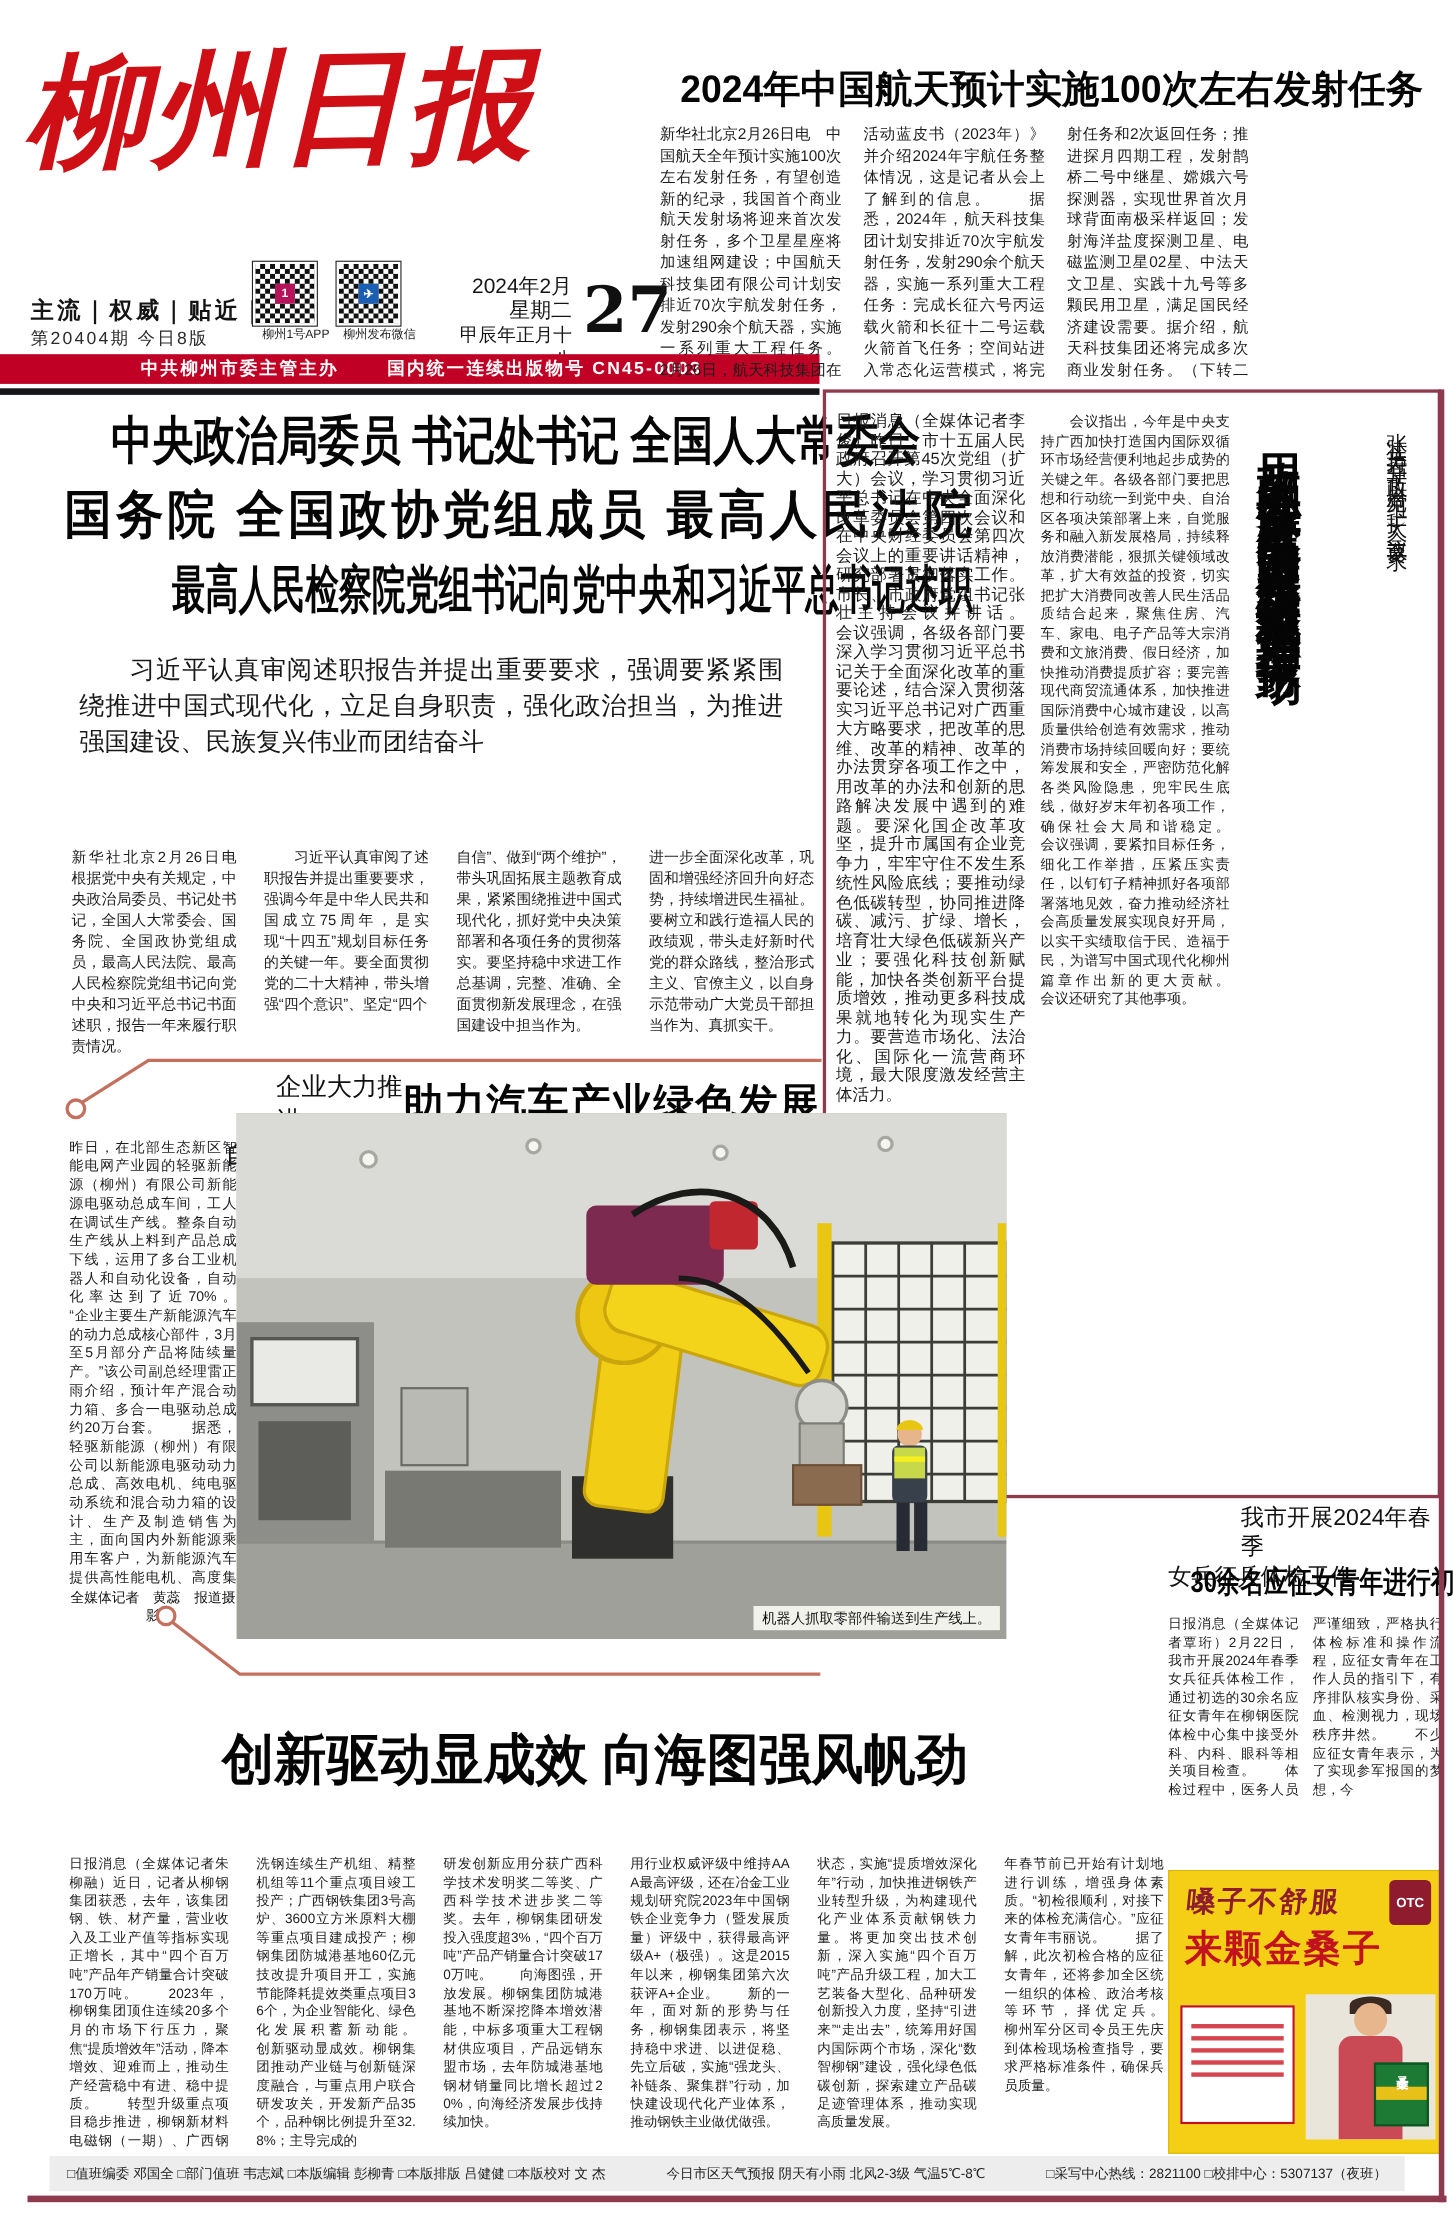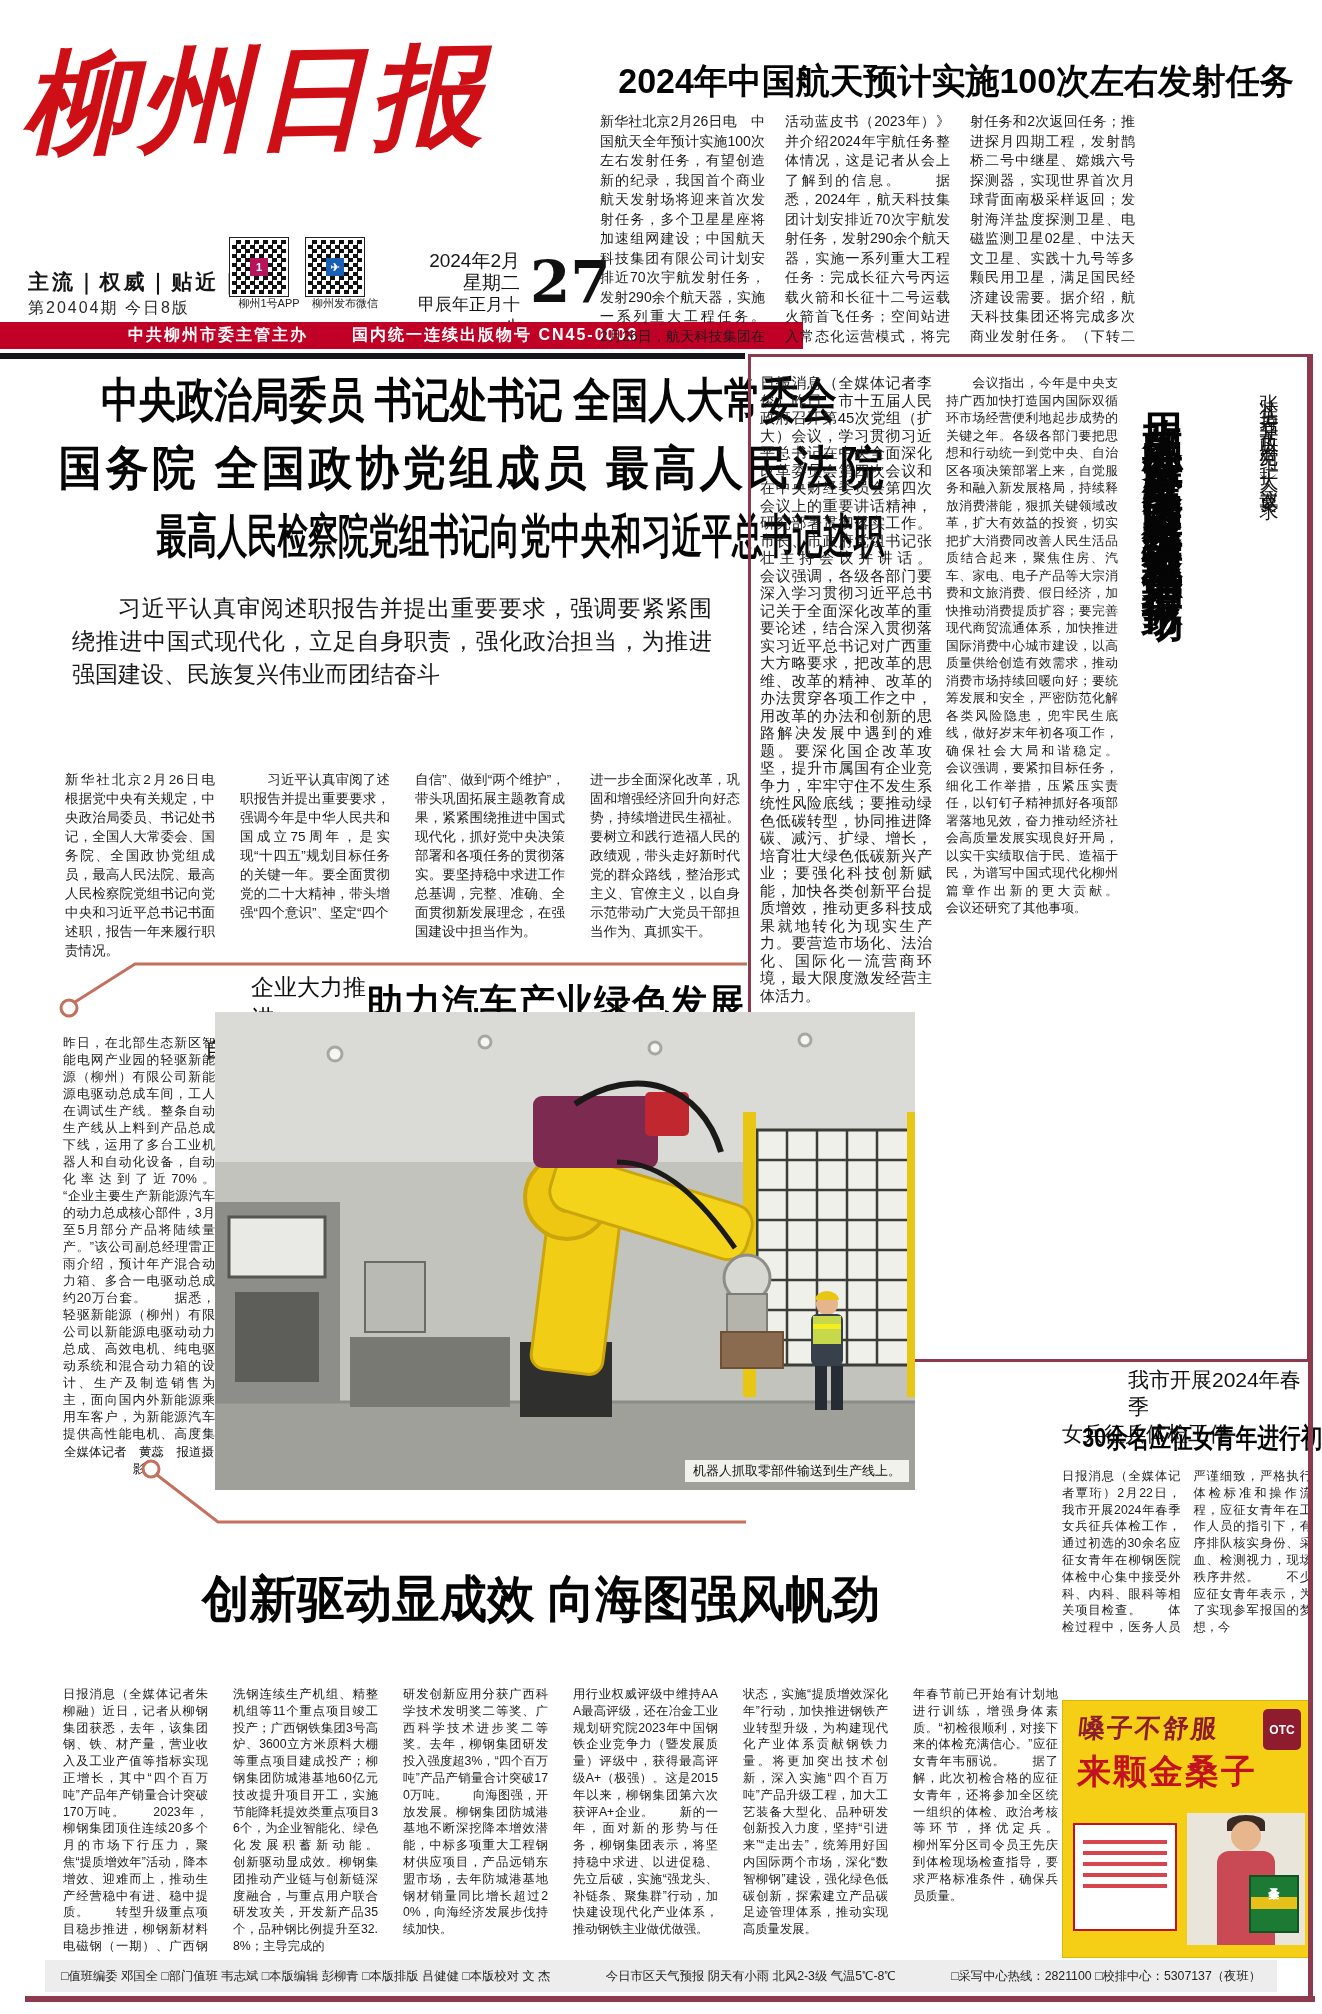--- a/index.html
+++ b/index.html
@@ -14,21 +14,21 @@
   .issue{left:28px;top:298px;font-size:16px;color:#2a2a2a;letter-spacing:2px;}
   .qr{width:54px;height:54px;background:repeating-conic-gradient(#111 0 25%,#fff 0 50%);
       background-size:9px 9px;border:2px solid #fff;outline:1px solid #222;position:relative;}
   .qr-core{position:absolute;left:50%;top:50%;transform:translate(-50%,-50%);
       width:18px;height:18px;display:flex;align-items:center;justify-content:center;
       color:#fff;font-size:11px;font-weight:bold;}
   .qr-label{width:78px;text-align:center;font-size:11px;color:#222;}
   .dateblock{left:402px;top:250px;width:118px;text-align:right;font-size:19px;line-height:22px;color:#141414;}
   .dateblock .lunar{font-size:17px;}
   .daynum{left:530px;top:248px;font-size:58px;font-weight:bold;font-family:"DejaVu Serif",serif;color:#101010;}
-  .redbar{left:0;top:322px;width:803px;height:27px;display:flex;align-items:center;}
+  .redbar{left:0;top:322px;width:745px;height:27px;display:flex;align-items:center;}
   .redbar span{color:#fff;font-size:16px;font-weight:bold;letter-spacing:2px;}
   .rule-black{left:0;top:353px;width:745px;height:6px;background:#15151a;}
   
   .hl{left:30px;top:0;width:712px;text-align:center;font-weight:bold;color:#060606;
       white-space:nowrap;font-size:47px;line-height:60px;font-family:"Liberation Sans",sans-serif;}
   .hl1{top:370px;transform:scaleX(.80);}
   .hl2{top:438px;transform:scaleX(.92);letter-spacing:4px;}
   .hl3{top:506px;transform:scaleX(.645);}
   .subhead{left:72px;top:592px;width:640px;font-size:23px;line-height:33px;color:#191919;
       text-align:justify;text-indent:2em;}

